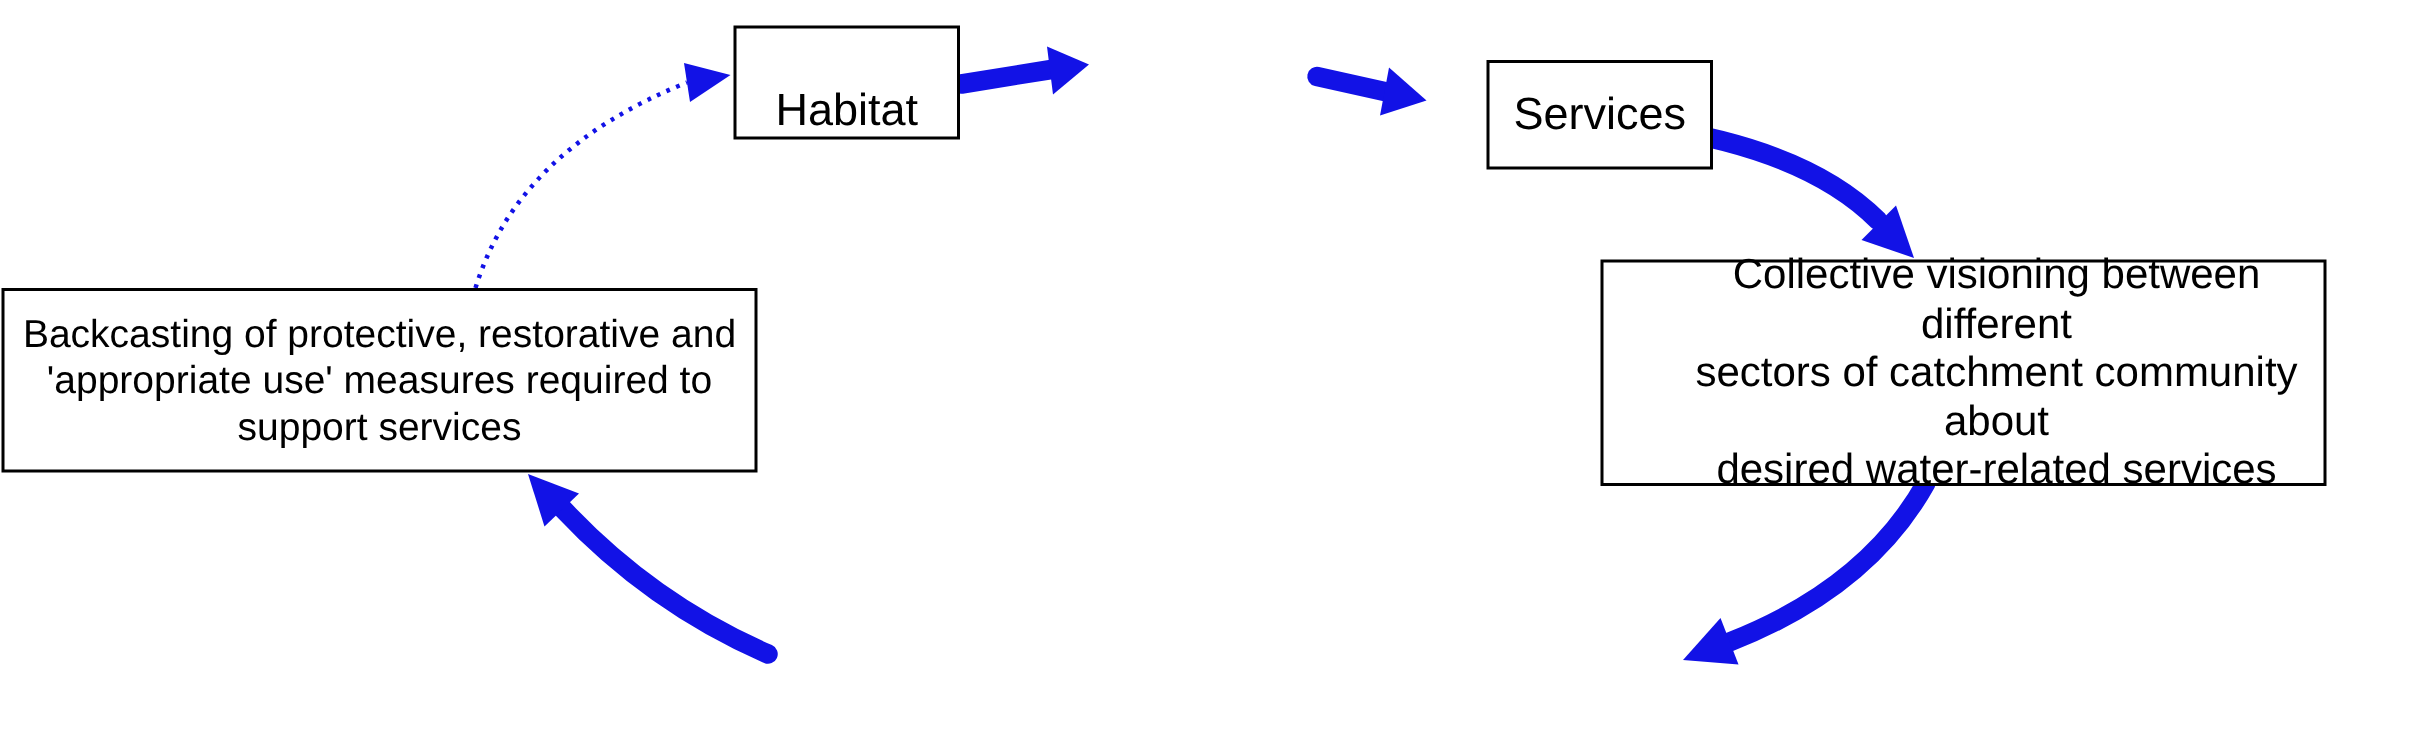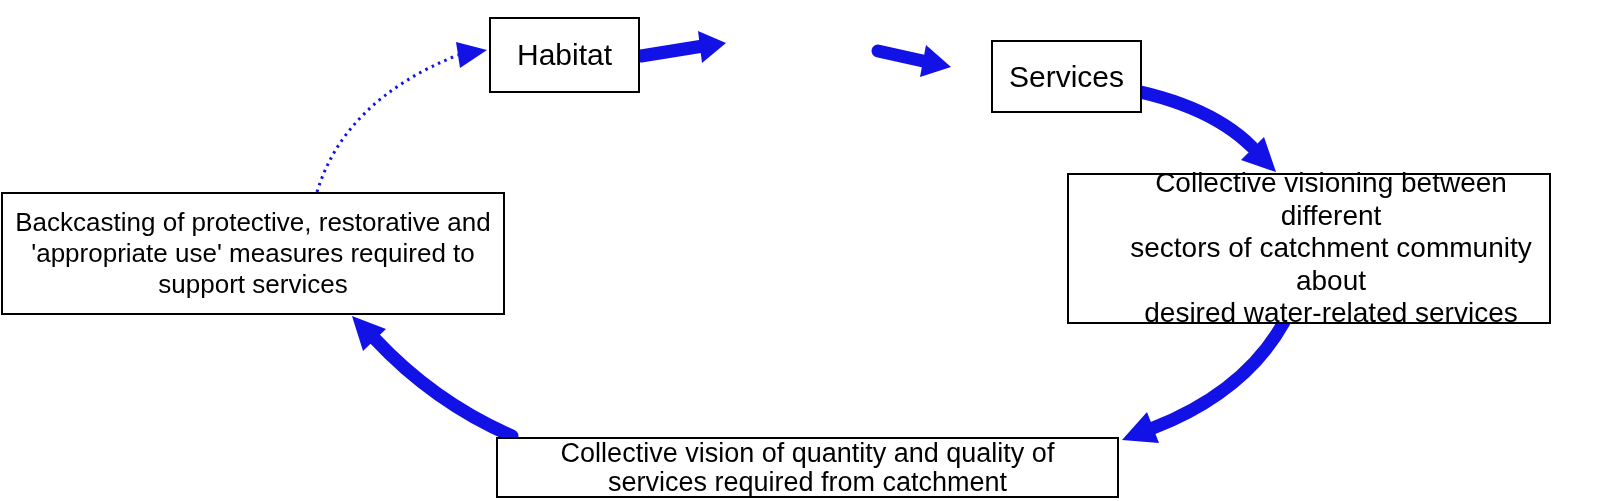--- a/index.html
+++ b/index.html
@@ -44,21 +44,21 @@
     box-sizing: border-box;
     border: 2px solid #000000;
     background: #ffffff;
     color: #000000;
     display: flex;
     align-items: center;
     justify-content: center;
     text-align: center;
     white-space: pre-line;
   }
-  .node-habitat     { left: 489px;  top: 17px;  width: 151px; height: 76px;  font-size: 30px; }
+  .node-habitat     { left: 489px;  top: 17px;  width: 151px; height: 76px;  font-size: 30px; align-items: flex-end; }
   .node-functions   { left: 723px;  top: 3px;   width: 153px; height: 73px;  font-size: 30px; }
   .node-services    { left: 952px;  top: 40px;  width: 151px; height: 73px;  font-size: 30px; margin-left: 39px; }
   .node-visioning   { left: 1067px; top: 173px; width: 484px; height: 151px; font-size: 28px; line-height: 1.16; padding-left: 44px; }
   .node-backcasting { left: 1px;    top: 192px; width: 504px; height: 123px; font-size: 26px; line-height: 1.2; justify-content: center; }
   .node-vision      { left: 496px;  top: 437px; width: 623px; height: 61px;  font-size: 27px; line-height: 1.05; }
 </style>
 </head>
 <body>
 
 <div class="canvas">
@@ -105,24 +105,20 @@
   <div class="node node-services">
     <span>Services</span>
   </div>
 
   <div class="node node-visioning">
     <span>Collective visioning between different
 sectors of catchment community about
 desired water-related services</span>
   </div>
 
-  <div class="node node-vision">
-    <span>Collective vision of quantity and quality of
-services required from catchment</span>
-  </div>
 
   <div class="node node-backcasting">
     <span>Backcasting of protective, restorative and
 'appropriate use' measures required to
 support services</span>
   </div>
 
 </div>
 
 </body></html>

